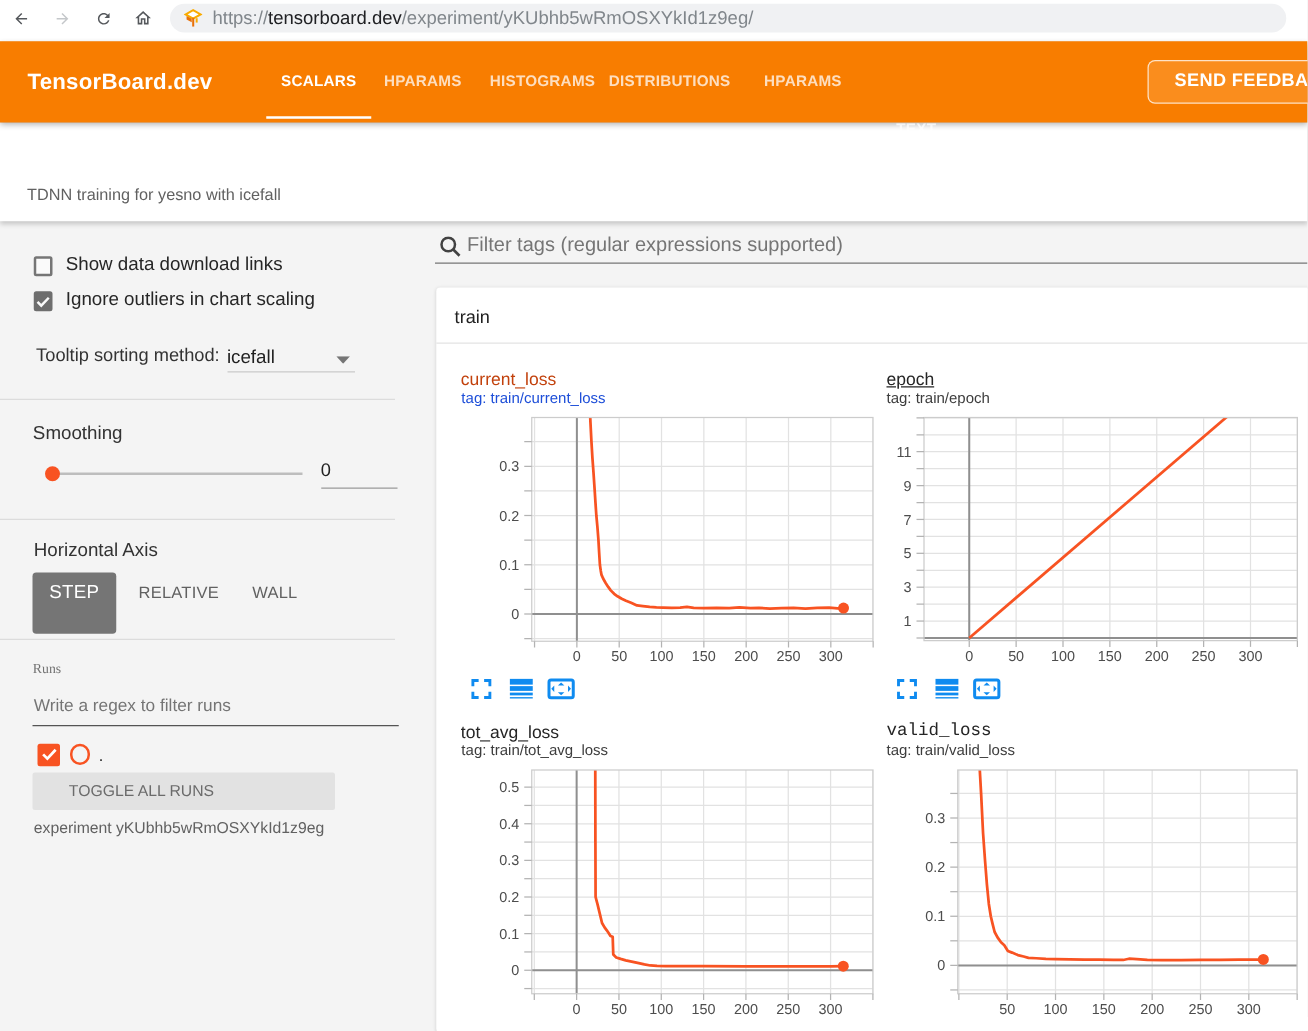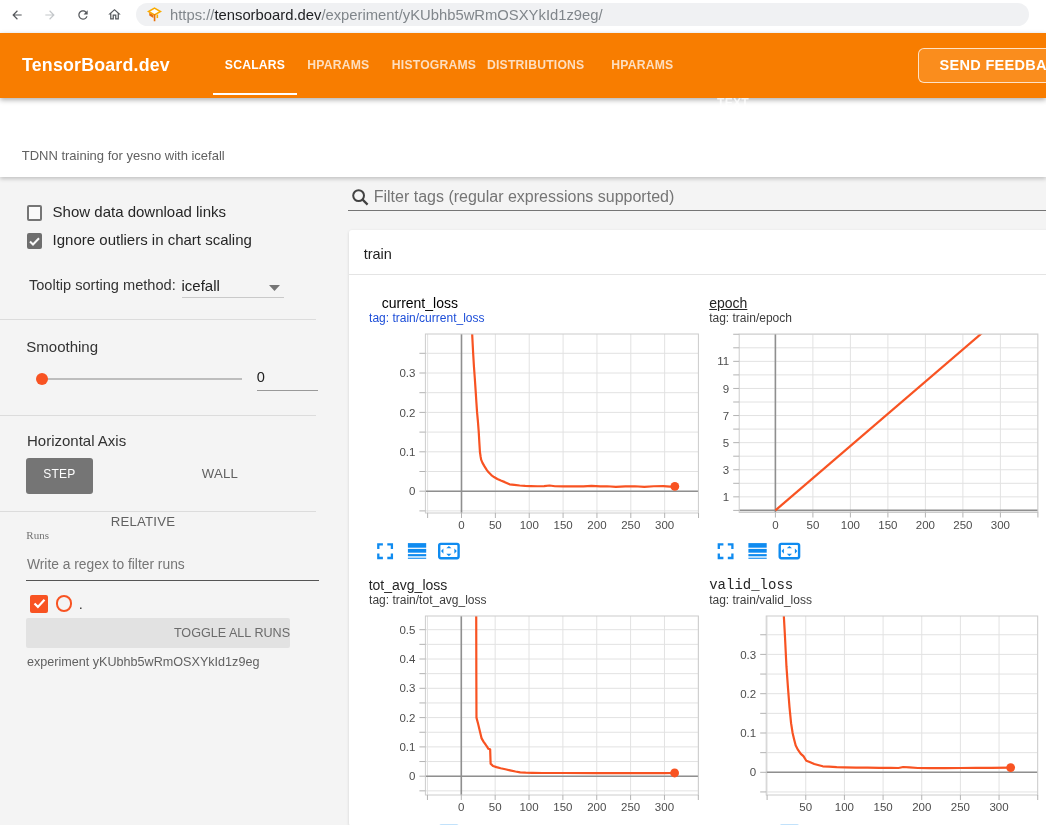--- a/index.html
+++ b/index.html
@@ -70,53 +70,53 @@
 
   <div class="abs" style="left:26.3px;top:161.4px;font-size:15px;line-height:17px;color:#333333;">Smoothing</div>
   <div class="abs" style="left:42.4px;top:200.5px;width:199.6px;height:2px;background:#bdbdbd;"></div>
   <div class="abs" style="left:36.4px;top:195.5px;width:12px;height:12px;border-radius:50%;background:#f85322;"></div>
   <div class="abs" style="left:256.7px;top:192.2px;font-size:14.6px;color:#212121;">0</div>
   <div class="abs" style="left:256.7px;top:213.1px;width:61.3px;height:1px;background:#999999;"></div>
 
   <div class="abs" style="left:0;top:237.8px;width:316.4px;height:1px;background:#dcdcdc;"></div>
 
   <div class="abs" style="left:27px;top:254.5px;font-size:15px;line-height:17px;color:#333333;">Horizontal Axis</div>
-  <div class="abs" style="left:26.1px;top:280.5px;width:66.6px;height:36px;background:#757575;border-radius:3px;text-align:center;line-height:32.2px;font-size:12px;color:#ffffff;letter-spacing:0.2px;">STEP</div>
-  <div class="abs" style="left:110.8px;top:280.5px;width:58px;height:32.2px;text-align:center;line-height:32.2px;font-size:13.2px;color:#616161;letter-spacing:0.2px;margin-top:48px;">RELATIVE</div>
+  <div class="abs" style="left:26.1px;top:280.5px;width:66.6px;height:49px;background:#757575;border-radius:3px;text-align:center;line-height:32.2px;font-size:15px;color:#ffffff;letter-spacing:0.2px;">STEP</div>
+  <div class="abs" style="left:110.8px;top:280.5px;width:58px;height:32.2px;text-align:center;line-height:32.2px;font-size:13.2px;color:#616161;letter-spacing:0.2px;">RELATIVE</div>
   <div class="abs" style="left:201.8px;top:280.5px;width:33px;height:32.2px;text-align:center;line-height:32.2px;font-size:13.2px;color:#616161;letter-spacing:0.2px;">WALL</div>
 
   <div class="abs" style="left:0;top:334.3px;width:316.4px;height:1px;background:#dcdcdc;"></div>
 
   <div class="abs" style="left:26.3px;top:350.3px;font-size:11px;line-height:17px;color:#737373;font-family:Liberation Serif, serif;">Runs</div>
   <div class="abs" style="left:27px;top:380px;font-size:13.8px;line-height:16px;color:#757575;">Write a regex to filter runs</div>
   <div class="abs" style="left:26.1px;top:402.5px;width:293.1px;height:1.2px;background:#545454;"></div>
 
   <div class="abs" style="left:30.1px;top:417.6px;width:18px;height:18px;background:#f85322;border-radius:2px;"></div>
   <svg class="abs" style="left:31.6px;top:419.1px" width="15" height="15" viewBox="0 0 15 15">
       <path d="M2.5 7.5 l3.4 3.4 L12.5 3.8" fill="none" stroke="#ffffff" stroke-width="2.2"></path>
     </svg>
   <div class="abs" style="left:55.7px;top:418.4px;width:16.5px;height:16.5px;border:2px solid #f85322;border-radius:50%;background:transparent;"></div>
   <div class="abs" style="left:79px;top:420px;font-size:13px;color:#212121;">.</div>
 
-  <div class="abs" style="left:26.1px;top:440.8px;width:264px;height:30.1px;background:#e2e2e2;border-radius:2px;text-align:right;line-height:30.1px;font-size:12.6px;color:#6b6b6b;letter-spacing:0;padding-left:29px;">TOGGLE ALL RUNS</div>
+  <div class="abs" style="left:26.1px;top:440.8px;width:242px;height:30.1px;background:#e2e2e2;border-radius:2px;text-align:left;line-height:30.1px;font-size:12.6px;color:#6b6b6b;letter-spacing:0;padding-left:29px;">TOGGLE ALL RUNS</div>
   <div class="abs" style="left:27px;top:477.7px;font-size:12.6px;color:#616161;">experiment yKUbhb5wRmOSXYkId1z9eg</div>
 </div>
 
 <svg class="abs" style="left:351.5px;top:189px" width="17" height="17" viewBox="0 0 17 17">
   <circle cx="6.6" cy="6.6" r="5.4" fill="none" stroke="#424242" stroke-width="2"></circle>
   <path d="M10.6 10.6 L15.6 15.6" stroke="#424242" stroke-width="2.2"></path>
 </svg>
 <div class="abs" style="left:373.7px;top:187.5px;font-size:16px;line-height:18px;color:#757575;">Filter tags (regular expressions supported)</div>
 <div class="abs" style="left:347.9px;top:210.2px;width:698.1px;height:1.2px;background:#757575;"></div>
 
 <div class="abs" style="left:349px;top:229.6px;width:711px;height:596px;background:#ffffff;border-radius:3px;box-shadow:0 1px 3px rgba(0,0,0,0.15);"></div>
 <div class="abs" style="left:363.7px;top:245.8px;font-size:14.5px;line-height:16px;color:#212121;">train</div>
 <div class="abs" style="left:349px;top:274.3px;width:711px;height:1px;background:#e4e4e4;"></div>
 
-<div class="abs" style="left:368.7px;top:295.6px;font-size:14px;line-height:15px;color:#000000;margin-left:13px;">current_loss</div>
+<div class="abs" style="left:368.7px;top:295.6px;font-size:14px;line-height:15px;color:#c2410c;">current_loss</div>
 <div class="abs" style="left:369.1px;top:311.7px;font-size:12px;line-height:13px;color:#1d4ed8;">tag: train/current_loss</div>
 <div class="abs" style="left:709.2px;top:295.6px;font-size:14px;line-height:15px;color:#252525;text-decoration:underline;">epoch</div>
 <div class="abs" style="left:709.2px;top:311.7px;font-size:12px;line-height:13px;color:#3d3d3d;">tag: train/epoch</div>
 <div class="abs" style="left:368.7px;top:577.6px;font-size:14px;line-height:15px;color:#252525;">tot_avg_loss</div>
 <div class="abs" style="left:369.1px;top:593.7px;font-size:12px;line-height:13px;color:#3d3d3d;">tag: train/tot_avg_loss</div>
 <div class="abs" style="left:709.2px;top:577.6px;font-size:14px;line-height:15px;color:#252525;font-family:Liberation Mono, monospace;">valid_loss</div>
 <div class="abs" style="left:709.2px;top:593.7px;font-size:12px;line-height:13px;color:#3d3d3d;">tag: train/valid_loss</div>
 
 <svg width="706" height="555" viewBox="340 270 706 555" font-family="Liberation Sans, sans-serif" style="position:absolute;left:340px;top:270px">
 <clipPath id="clip1">

